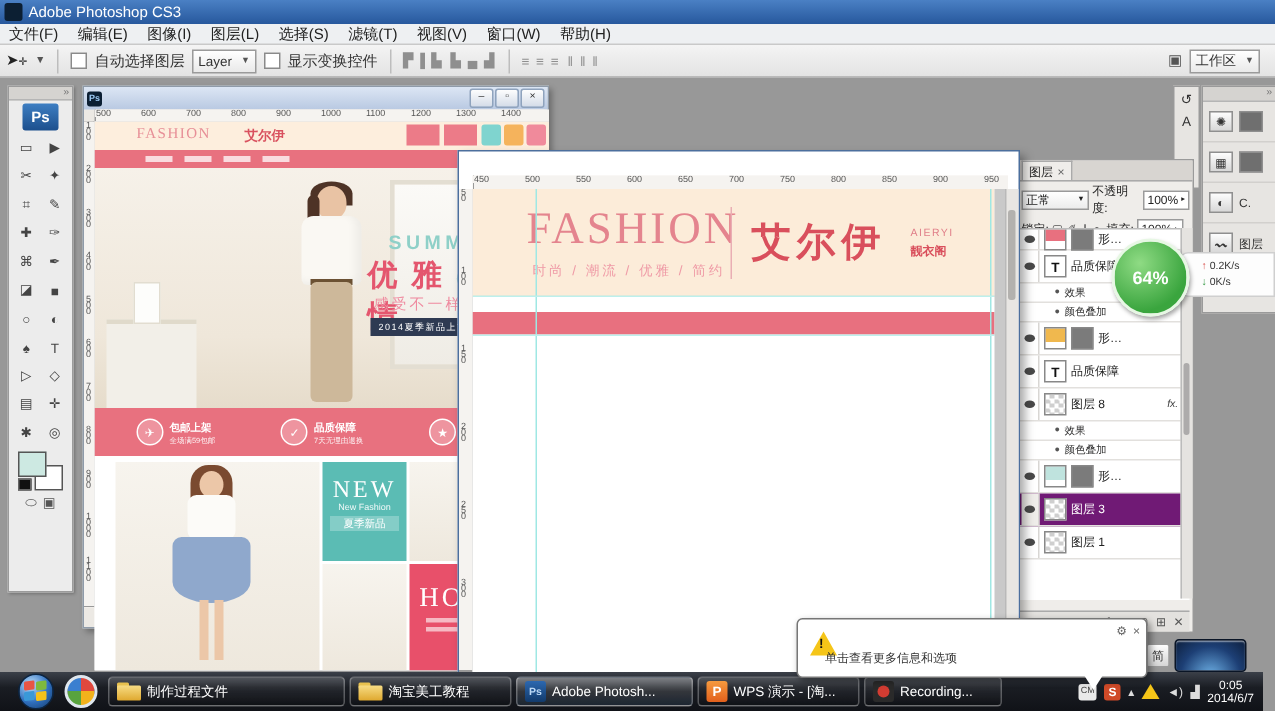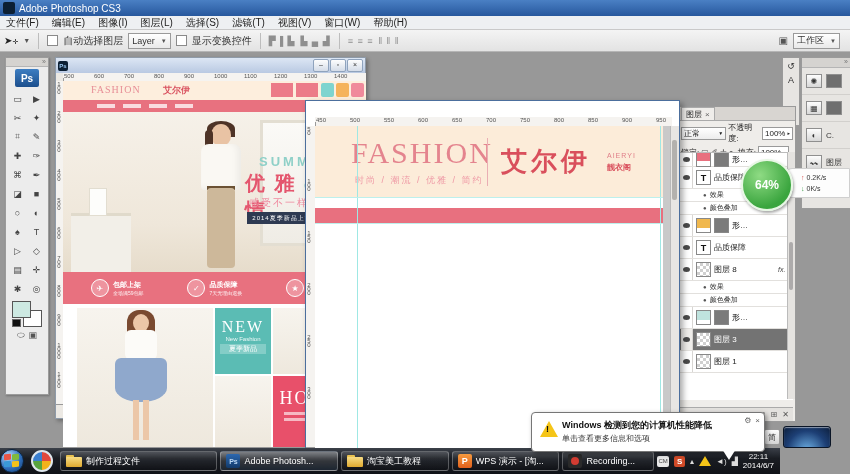--- a/index.html
+++ b/index.html
@@ -117,21 +117,21 @@
   #layers{left:678px;top:106px;width:116px;height:314px;background:#efedea;border:1px solid #9a9a9a;z-index:3;}
   .lp-tabs{height:13px;background:#d8d5d1;border-bottom:1px solid #aaa;display:flex;align-items:center;font-size:8px;color:#222;}
   .lp-tab{background:#efedea;border:1px solid #aaa;border-bottom:none;height:12px;display:flex;align-items:center;padding:0 4px;gap:3px;margin-left:2px;}
   .lp-row{display:flex;align-items:center;gap:2px;font-size:8px;color:#222;padding:1px 2px;}
   .dd{border:1px solid #9a9a9a;background:linear-gradient(#fff,#ececec);font-size:8px;height:11px;display:flex;align-items:center;padding:0 2px;gap:4px;}
   .spin{border:1px solid #9a9a9a;background:#fff;font-size:8px;height:11px;display:flex;align-items:center;padding:0 2px;gap:2px;}
   .locks{display:flex;gap:2px;color:#555;font-size:8px;}
   #llist{position:absolute;left:0;top:45px;width:114px;height:247px;background:#fff;overflow:hidden;border-top:1px solid #bbb;}
   .lrow{display:flex;align-items:center;gap:3px;height:21px;border-bottom:1px solid #e2e0dd;font-size:8px;color:#222;padding-left:2px;position:relative;}
   .lrow.small{height:12px;padding-left:24px;font-size:7px;color:#333;}
-  .lrow.sel{background:#737373;color:#fff;}
+  .lrow.sel{background:#701a75;color:#fff;}
   .eyecell{width:11px;align-self:stretch;border-right:1px solid #d8d6d3;display:flex;align-items:center;justify-content:center;flex:0 0 auto;}
   .eyedot{width:7px;height:5px;background:#4a4a4a;border-radius:50%;}
   .thumb{width:15px;height:15px;border:1px solid #888;flex:0 0 auto;box-sizing:border-box;}
   .checker{background-image:repeating-conic-gradient(#cfcfcf 0 25%,#fff 0 50%);background-size:6px 6px;background-color:#fff;}
   .tthumb{background:#fff;display:flex;align-items:center;justify-content:center;font-size:9px;font-weight:bold;color:#111;}
   .mask{width:15px;height:15px;border:1px solid #888;background:#7b7b7b;flex:0 0 auto;box-sizing:border-box;}
   .fxtag{margin-left:auto;margin-right:3px;font-size:7px;font-style:italic;color:#444;display:flex;gap:2px;align-items:center;}
   .lp-footer{position:absolute;left:0;bottom:0;width:114px;height:14px;background:#e3e1de;border-top:1px solid #aaa;display:flex;align-items:center;justify-content:flex-end;gap:5px;font-size:8px;color:#555;padding-right:4px;box-sizing:border-box;}
   .lscroll{position:absolute;right:0;top:45px;width:7px;height:247px;background:#e5e3e0;border-left:1px solid #bbb;}
   .lscroll i{position:absolute;left:1px;top:90px;width:4px;height:48px;background:#adabab;border-radius:2px;}
@@ -145,33 +145,33 @@
 
   
   #ball{left:741px;top:159px;width:48px;height:48px;border-radius:50%;background:radial-gradient(circle at 35% 30%,#8fdb84,#3aa53e 70%);border:2px solid #e7f7e4;z-index:6;display:flex;align-items:center;justify-content:center;color:#fff;font-weight:bold;font-size:12px;box-shadow:1px 2px 3px rgba(0,0,0,.35);}
   #pill{left:786px;top:168px;width:64px;height:30px;background:#fdfdfd;border:1px solid #cfcfcf;border-radius:6px 0 0 6px;z-index:5;font-size:7px;color:#444;display:flex;flex-direction:column;justify-content:center;padding-left:14px;box-sizing:border-box;line-height:11px;}
   #pill .up{color:#d9534f;} #pill .dn{color:#3f9e4d;}
   #pill b{color:#333;font-weight:normal;margin-left:2px;}
 
   
   #balloon{left:531px;top:412px;width:232px;height:38px;background:#fff;border:1px solid #767676;border-radius:4px;z-index:11;box-shadow:2px 2px 5px rgba(0,0,0,.4);font-size:9px;color:#111;}
   #balloon .b-title{position:absolute;left:30px;top:6px;font-weight:bold;font-size:9px;}
-  #balloon .b-sub{position:absolute;left:30px;top:20px;font-size:8px;color:#333;}
+  #balloon .b-sub{position:absolute;left:18px;top:20px;font-size:8px;color:#333;}
   .warn-tri{position:absolute;left:8px;top:8px;width:0;height:0;border-left:9px solid transparent;border-right:9px solid transparent;border-bottom:16px solid #f5c518;}
   .warn-ex{position:absolute;left:14px;top:11px;font-size:9px;font-weight:bold;color:#111;z-index:2;}
   .b-tools{position:absolute;right:4px;top:3px;font-size:8px;color:#666;display:flex;gap:4px;}
   #btail{left:722px;top:449px;width:0;height:0;border-left:7px solid transparent;border-right:7px solid transparent;border-top:11px solid #fff;z-index:12;}
 
   
   #langbar{left:726px;top:427px;width:122px;height:20px;z-index:9;display:flex;align-items:center;gap:3px;}
   .lb-btn{width:14px;height:14px;background:linear-gradient(#fdfdfd,#d5d5d5);border:1px solid #9a9a9a;font-size:8px;display:flex;align-items:center;justify-content:center;color:#333;border-radius:2px;}
   .lb-glass{width:46px;height:20px;border-radius:3px;background:radial-gradient(circle at 50% 120%,#6fb3e8 0%,#1d3f75 60%,#0d1f3c 100%);border:1px solid #0a1526;box-shadow:inset 0 1px 1px rgba(255,255,255,.5);}
 
   
-  #taskbar{left:0;top:448px;width:780px;height:26px;background:linear-gradient(#3b4049,#1a1d23 40%,#101217);z-index:10;display:flex;align-items:center;gap:3px;padding-left:0;box-sizing:border-box;}
+  #taskbar{left:0;top:448px;width:842px;height:26px;background:linear-gradient(#3b4049,#1a1d23 40%,#101217);z-index:10;display:flex;align-items:center;gap:3px;padding-left:12px;box-sizing:border-box;}
   .orb{width:22px;height:22px;border-radius:50%;background:radial-gradient(circle at 35% 30%,#bfe3ff,#2f6fbe 55%,#153a68);border:1px solid #0c2okay;position:relative;flex:0 0 auto;border:1px solid #0c2440;}
   .orb .q{position:absolute;width:7px;height:6px;border-radius:1px;}
   .orb .q1{left:3px;top:4px;background:#e85545;transform:skewY(-6deg);}
   .orb .q2{left:11px;top:4px;background:#7fba3d;transform:skewY(-6deg);}
   .orb .q3{left:3px;top:11px;background:#3a99d8;transform:skewY(-6deg);}
   .orb .q4{left:11px;top:11px;background:#f5c21b;transform:skewY(-6deg);}
   .pin{width:18px;height:18px;border-radius:50%;background:conic-gradient(#e0483e 0 90deg,#f2b21b 90deg 180deg,#58a33e 180deg 270deg,#3a7fd0 270deg 360deg);border:2px solid #dfe7ee;flex:0 0 auto;margin:0 4px;}
   .tbtn{height:20px;border:1px solid rgba(255,255,255,.28);border-radius:3px;background:linear-gradient(rgba(255,255,255,.16),rgba(255,255,255,.04) 50%,rgba(0,0,0,.12));display:flex;align-items:center;gap:4px;padding:0 5px;color:#fff;font-size:9px;box-sizing:border-box;overflow:hidden;white-space:nowrap;}
   .tbtn.active{background:linear-gradient(rgba(255,255,255,.38),rgba(255,255,255,.12) 50%,rgba(60,90,120,.25));}
   .folder{width:16px;height:12px;position:relative;flex:0 0 auto;}
@@ -587,21 +587,20 @@
     <span class="up"><span>↑</span><b>0.2K/s</b></span>
     <span class="dn"><span>↓</span><b>0K/s</b></span>
   </div>
   <div class="abs" id="ball">
       <span>64%</span>
     </div>
 
   <div class="abs" id="balloon">
     <span class="warn-tri"></span>
     <span class="warn-ex">!</span>
-    <span class="b-title">Windows 检测到您的计算机性能降低</span>
     <span class="b-sub">单击查看更多信息和选项</span>
     <span class="b-tools">
       <span>⚙</span>
       <span>×</span>
     </span>
   </div>
   <div class="abs" id="btail"></div>
 
   <div class="abs" id="langbar">
     <span class="lb-btn">▤</span>
@@ -615,40 +614,40 @@
         <i class="q q1"></i>
         <i class="q q2"></i>
         <i class="q q3"></i>
         <i class="q q4"></i>
       </span>
     <span class="pin"></span>
     <span class="tbtn" style="width:158px;">
         <span class="folder"></span>
         <span>制作过程文件</span>
       </span>
+    <span class="tbtn" style="width:108px;">
+        <span class="folder"></span>
+        <span>淘宝美工教程</span>
+      </span>
     <span class="tbtn active" style="width:118px;">
         <span class="psic">Ps</span>
         <span>Adobe Photosh...</span>
-      </span>
-    <span class="tbtn" style="width:108px;">
-        <span class="folder"></span>
-        <span>淘宝美工教程</span>
       </span>
     <span class="tbtn" style="width:108px;">
         <span class="wpsic">P</span>
         <span>WPS 演示 - [淘...</span>
       </span>
     <span class="tbtn" style="width:92px;">
         <span class="recic"></span>
         <span>Recording...</span>
       </span>
     <span id="tray">
       <span class="tico cmbox">CM</span>
       <span class="tico sbox">S</span>
       <span class="tico">▴</span>
       <span class="warn-tri-sm"></span>
       <span class="tico">◄)</span>
       <span class="tico">▟</span>
-      <span class="clock"><span>22:11</span><br><span>2014/6/7</span></span>
+      <span class="clock"><span>0:05</span><br><span>2014/6/7</span></span>
     </span>
   </div>
 
 </div>
 
 </body></html>

